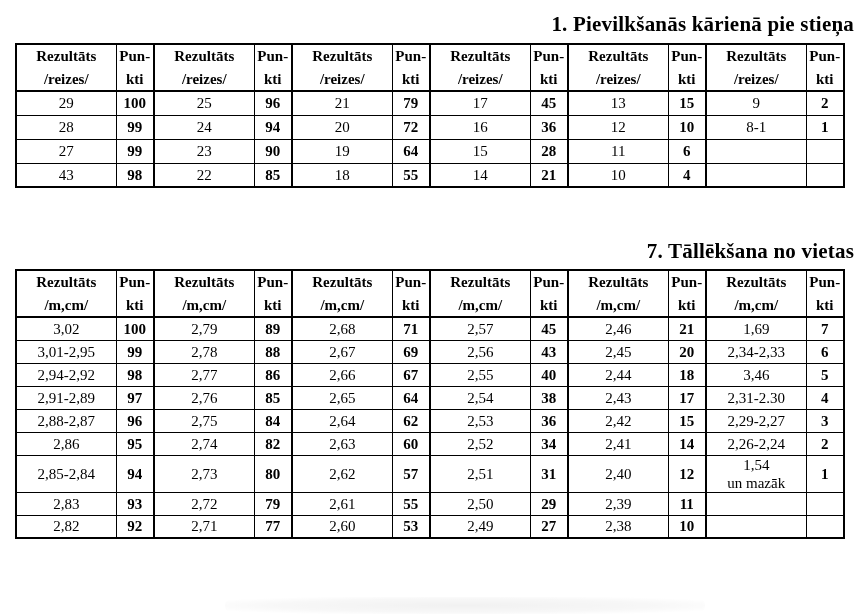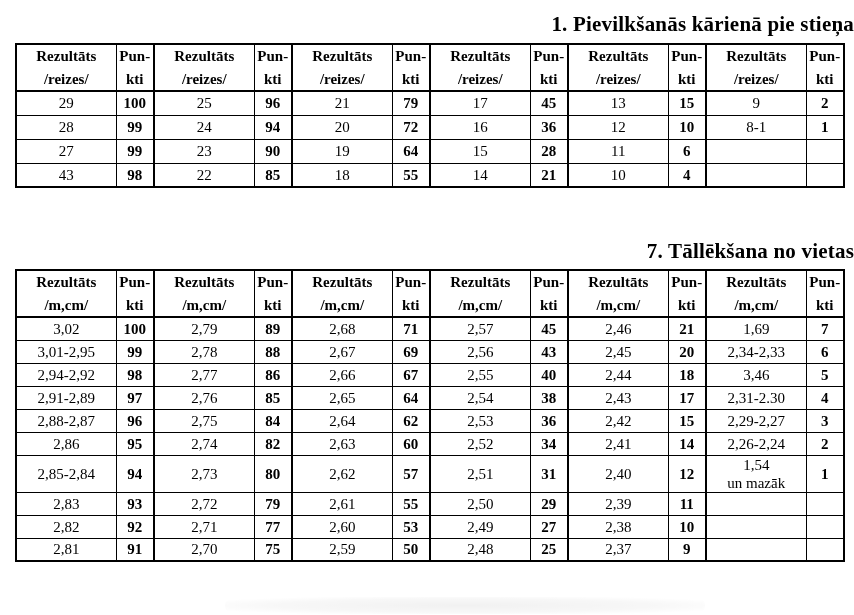--- a/index.html
+++ b/index.html
@@ -399,32 +399,18 @@
             <td class="points">77</td>
             <td class="result">2,60</td>
             <td class="points">53</td>
             <td class="result">2,49</td>
             <td class="points">27</td>
             <td class="result">2,38</td>
             <td class="points">10</td>
             <td class="result"></td>
             <td class="points"></td>
           </tr>
-          <tr>
-            <td class="result">2,81</td>
-            <td class="points">91</td>
-            <td class="result">2,70</td>
-            <td class="points">75</td>
-            <td class="result">2,59</td>
-            <td class="points">50</td>
-            <td class="result">2,48</td>
-            <td class="points">25</td>
-            <td class="result">2,37</td>
-            <td class="points">9</td>
-            <td class="result"></td>
-            <td class="points"></td>
-          </tr>
         </tbody>
       </table>
   </section>
 
   <div class="smudge"></div>
 </div>
 
 </body></html>

